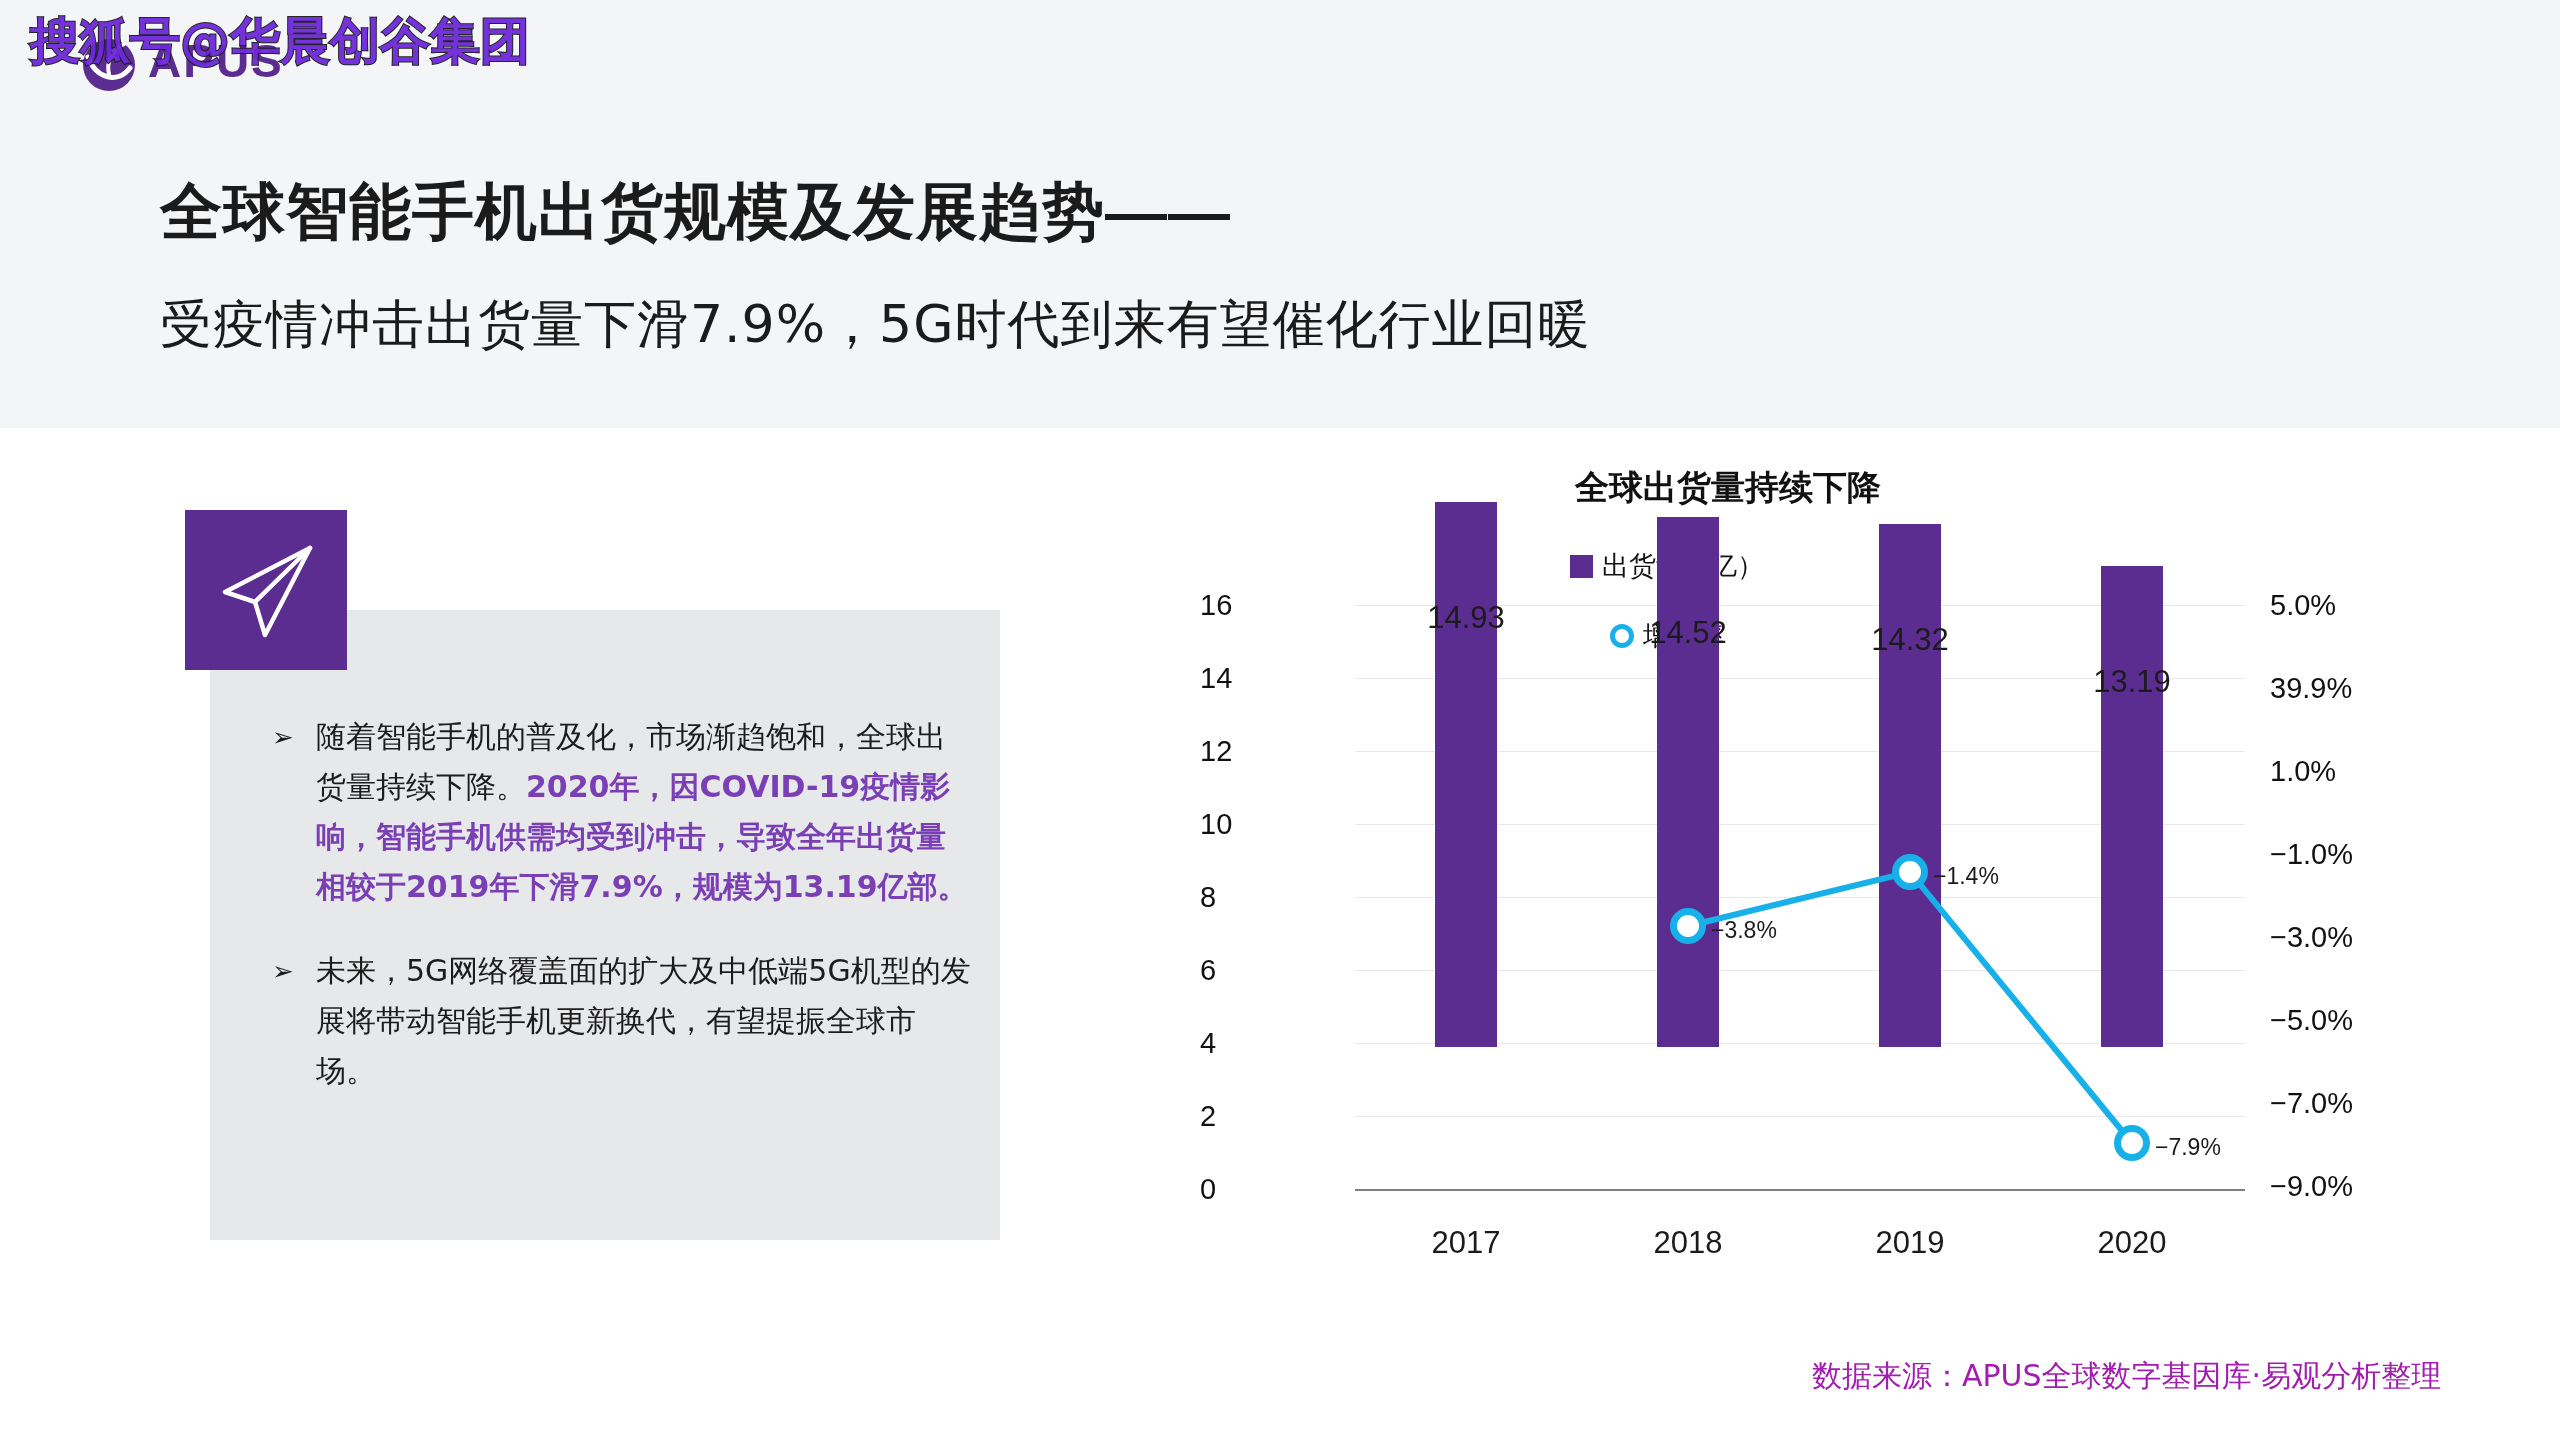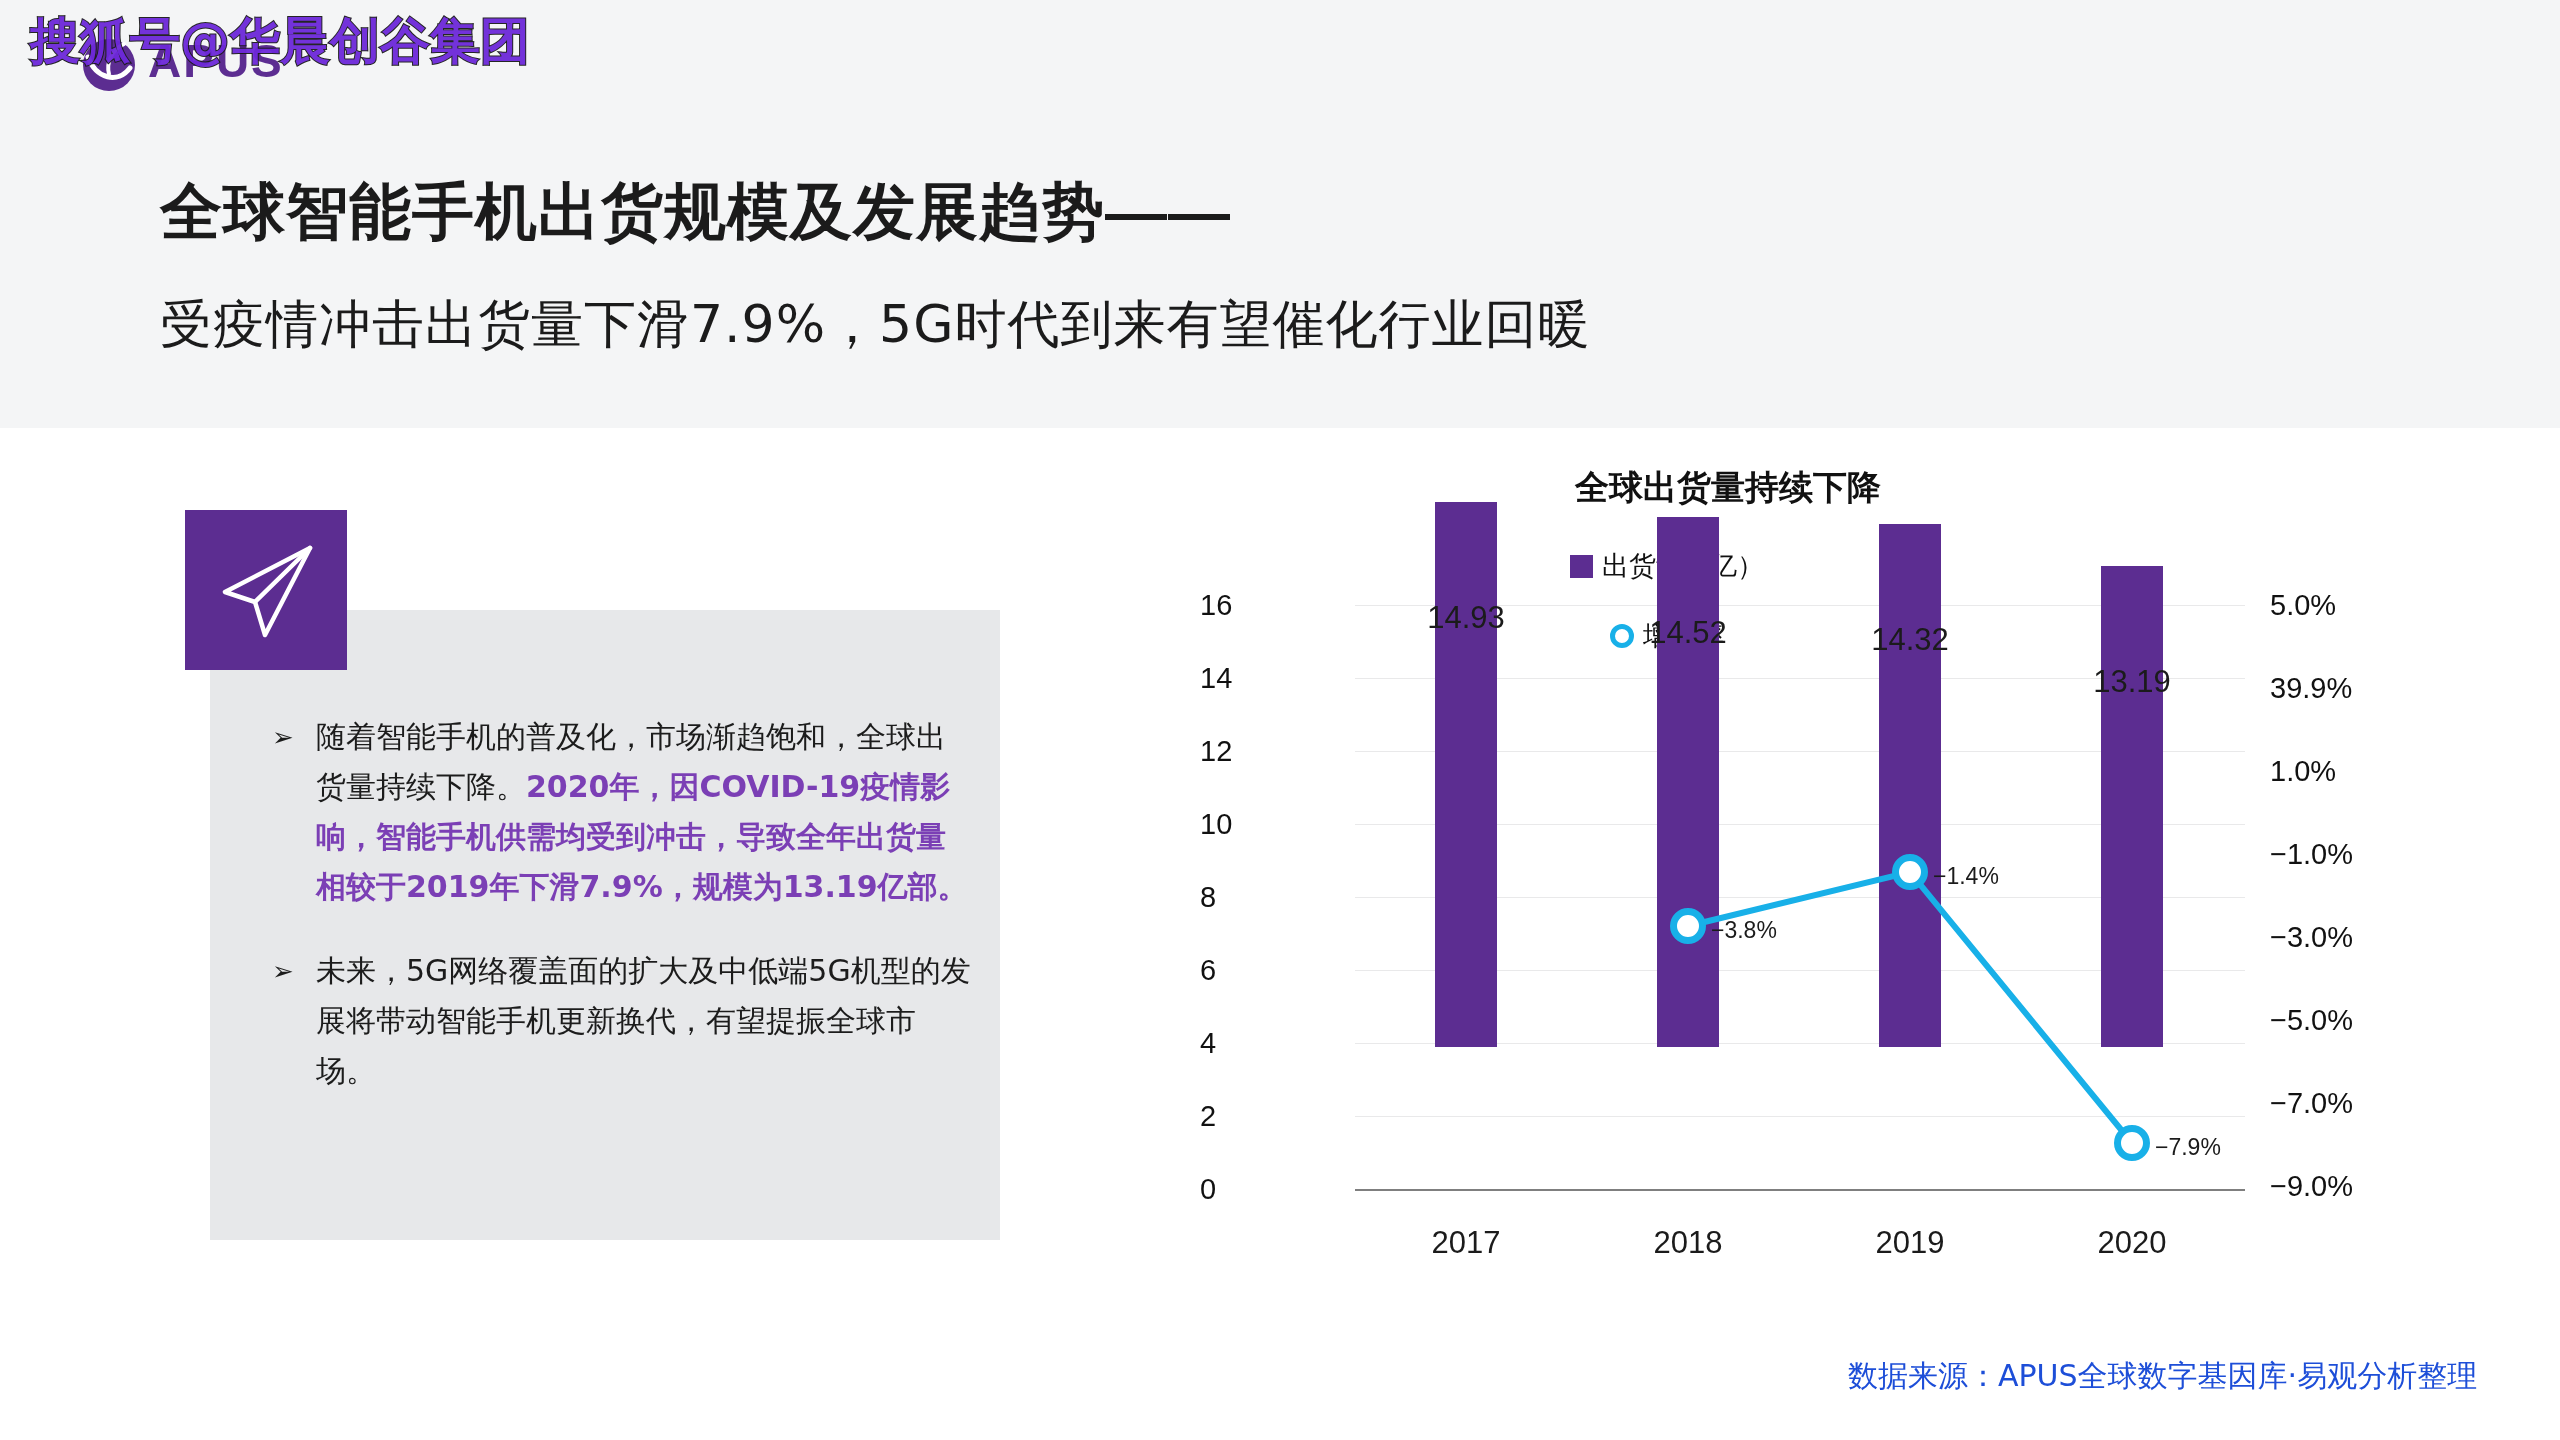--- a/index.html
+++ b/index.html
@@ -115,23 +115,22 @@
     transform:translate(-50%,-50%);z-index:12;
   }
   .pt-label{
     position:absolute;font-size:23px;color:#1b1b1b;white-space:nowrap;
     transform:translateY(-50%);z-index:12;font-family:"Liberation Sans",sans-serif;
   }
   .line-svg{position:absolute;left:0;top:0;width:890px;height:585px;z-index:10;overflow:visible;}
   
   .source{
     position:absolute;left:1812px;top:1356px;
-    font-size:30px;color:#1d4ed8;white-space:nowrap;
-    font-family:"DejaVu Sans",sans-serif;
-    margin-left:36px;
+    font-size:30px;color:#a21caf;white-space:nowrap;
+    font-family:"DejaVu Sans",sans-serif;
   }
 </style>
 </head>
 <body>
 
 <div class="header-band"></div>
 
 <div class="logo">
   <span class="logo-mark">
     <svg width="62" height="62" viewBox="0 0 62 62">

